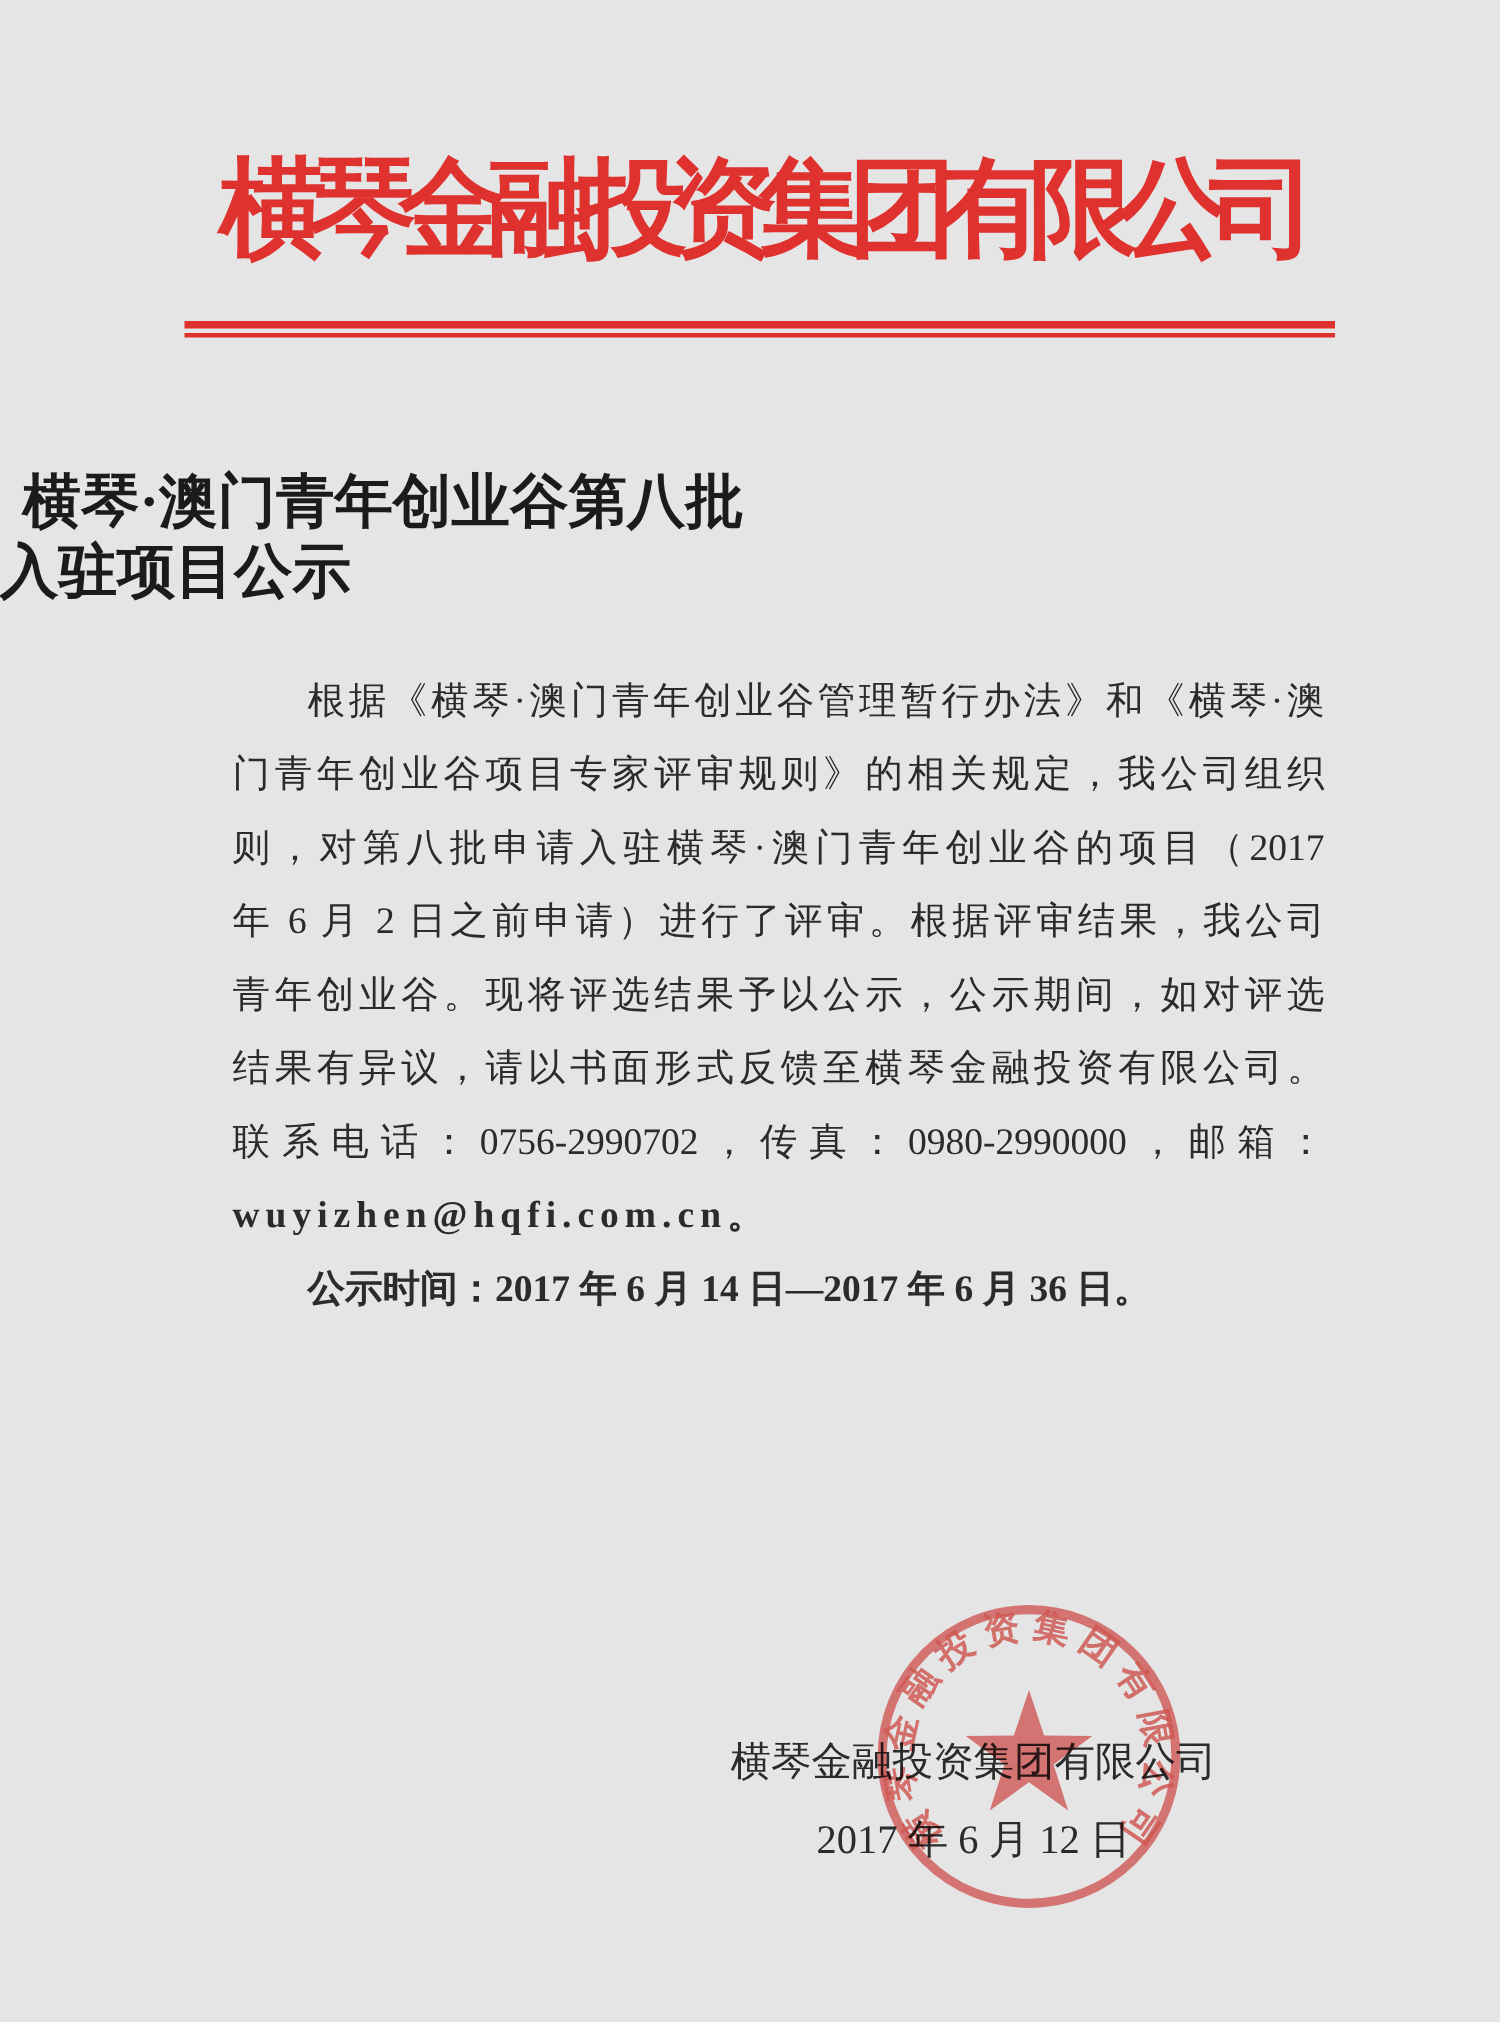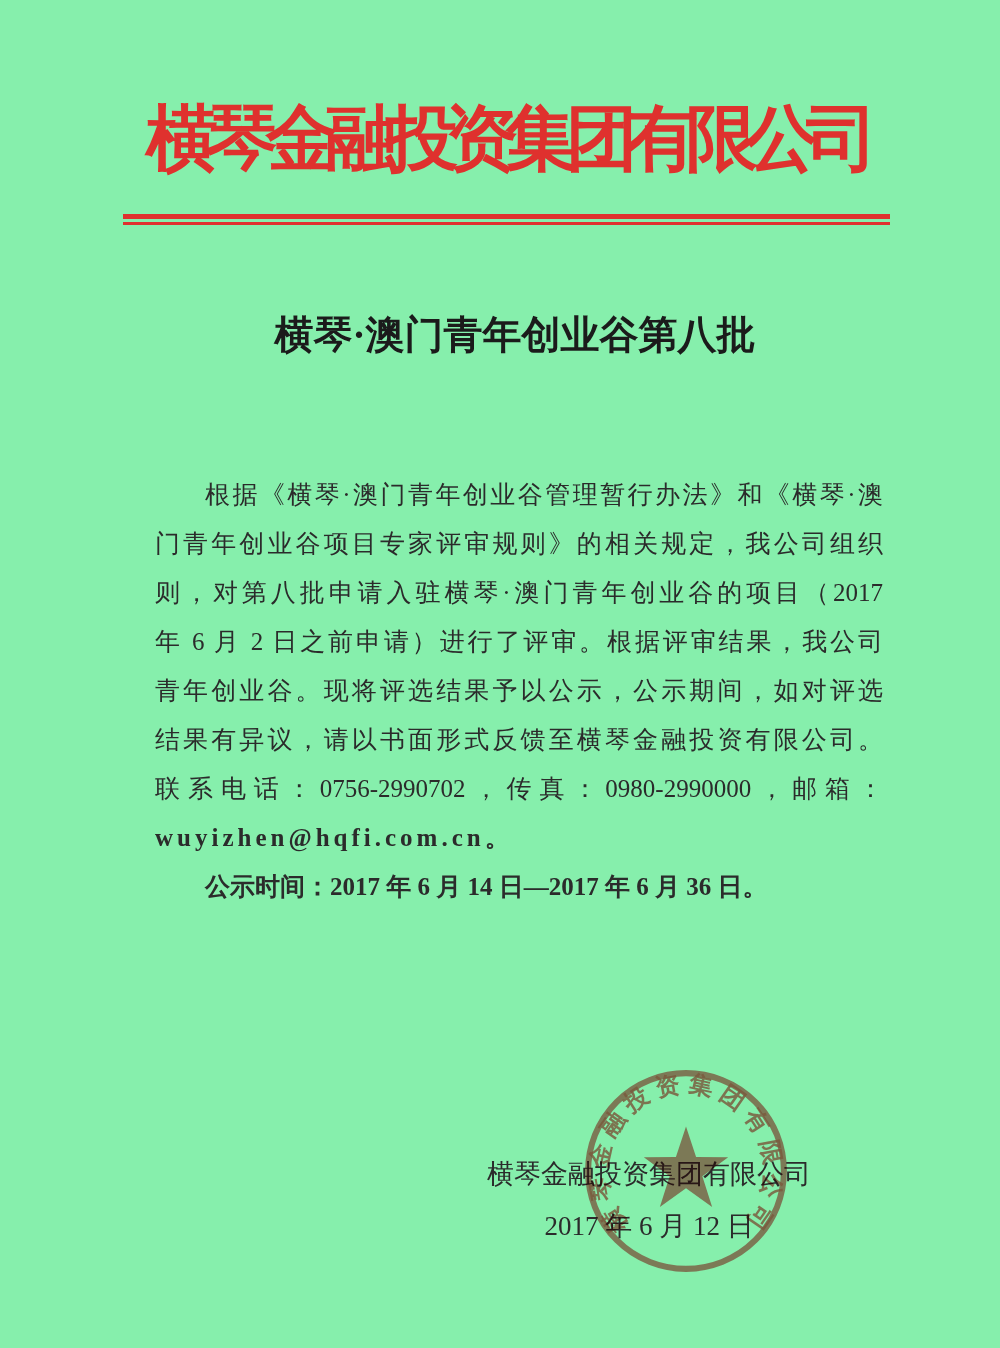--- a/index.html
+++ b/index.html
@@ -1,39 +1,39 @@
 <!DOCTYPE html>
 <html><head>
 <meta charset="utf-8">
 <style>
   html,body { margin:0; padding:0; background:#ffffff; }
   .page {
-    position:relative; width:1000px; height:1348px; background:#86efac;
+    position:relative; width:1000px; height:1348px; background:#e5e5e5;
     font-family:"Liberation Serif","DejaVu Serif",serif; overflow:hidden;
   }
   
   .letterhead {
     position:absolute; top:96px; left:0; width:1000px; text-align:center;
     font-size:72px; font-weight:bold; color:#df312e;
     letter-spacing:-12px; padding-left:12px; box-sizing:border-box; line-height:86px;
     white-space:nowrap;
   }
   
   .rule { position:absolute; top:214px; left:123px; width:767px; }
   .rule .thick { height:5px; background:#df312e; }
   .rule .thin  { margin-top:3px; height:3px; background:#df312e; }
   
   .doc-title {
-    position:absolute; top:311px; left:0; width:1000px; text-align:center;
+    position:absolute; top:311px; left:0; width:1000px; text-align:left;
     font-size:39px; font-weight:bold; color:#1b1b1b; line-height:47px;
   }
   .doc-title .t1 { transform:translateX(15px); }
   
   .body-text {
-    position:absolute; top:470px; left:155px; width:728px;
+    position:absolute; top:443px; left:155px; width:728px;
     font-size:25px; color:#2b2b2b;
   }
   .line { height:49px; line-height:49px; text-align:justify; text-align-last:justify; }
   .line.indent { text-indent:50px; }
   .line.last   { text-align-last:left;font-weight:bold; }
   .line.wide   { letter-spacing:4px; }
   
   .signature {
     position:absolute; top:1148px; left:483px; width:332px; text-align:center;
     font-size:27px; color:#2b2b2b;
@@ -53,20 +53,21 @@
 
   <div class="letterhead">横琴金融投资集团有限公司</div>
 
   <div class="rule">
     <div class="thick"></div>
     <div class="thin"></div>
   </div>
 
   <div class="doc-title">
     <div class="t1">横琴·澳门青年创业谷第八批</div>
+    <div class="t2">入驻项目公示</div>
   </div>
 
   <div class="body-text">
       <div class="line indent">根据《横琴·澳门青年创业谷管理暂行办法》和《横琴·澳</div>
       <div class="line">门青年创业谷项目专家评审规则》的相关规定，我公司组织</div>
       <div class="line">则，对第八批申请入驻横琴·澳门青年创业谷的项目（2017</div>
       <div class="line">年 6 月 2 日之前申请）进行了评审。根据评审结果，我公司</div>
       <div class="line">青年创业谷。现将评选结果予以公示，公示期间，如对评选</div>
       <div class="line">结果有异议，请以书面形式反馈至横琴金融投资有限公司。</div>
       <div class="line">联系电话：0756-2990702，传真：0980-2990000，邮箱：</div>

